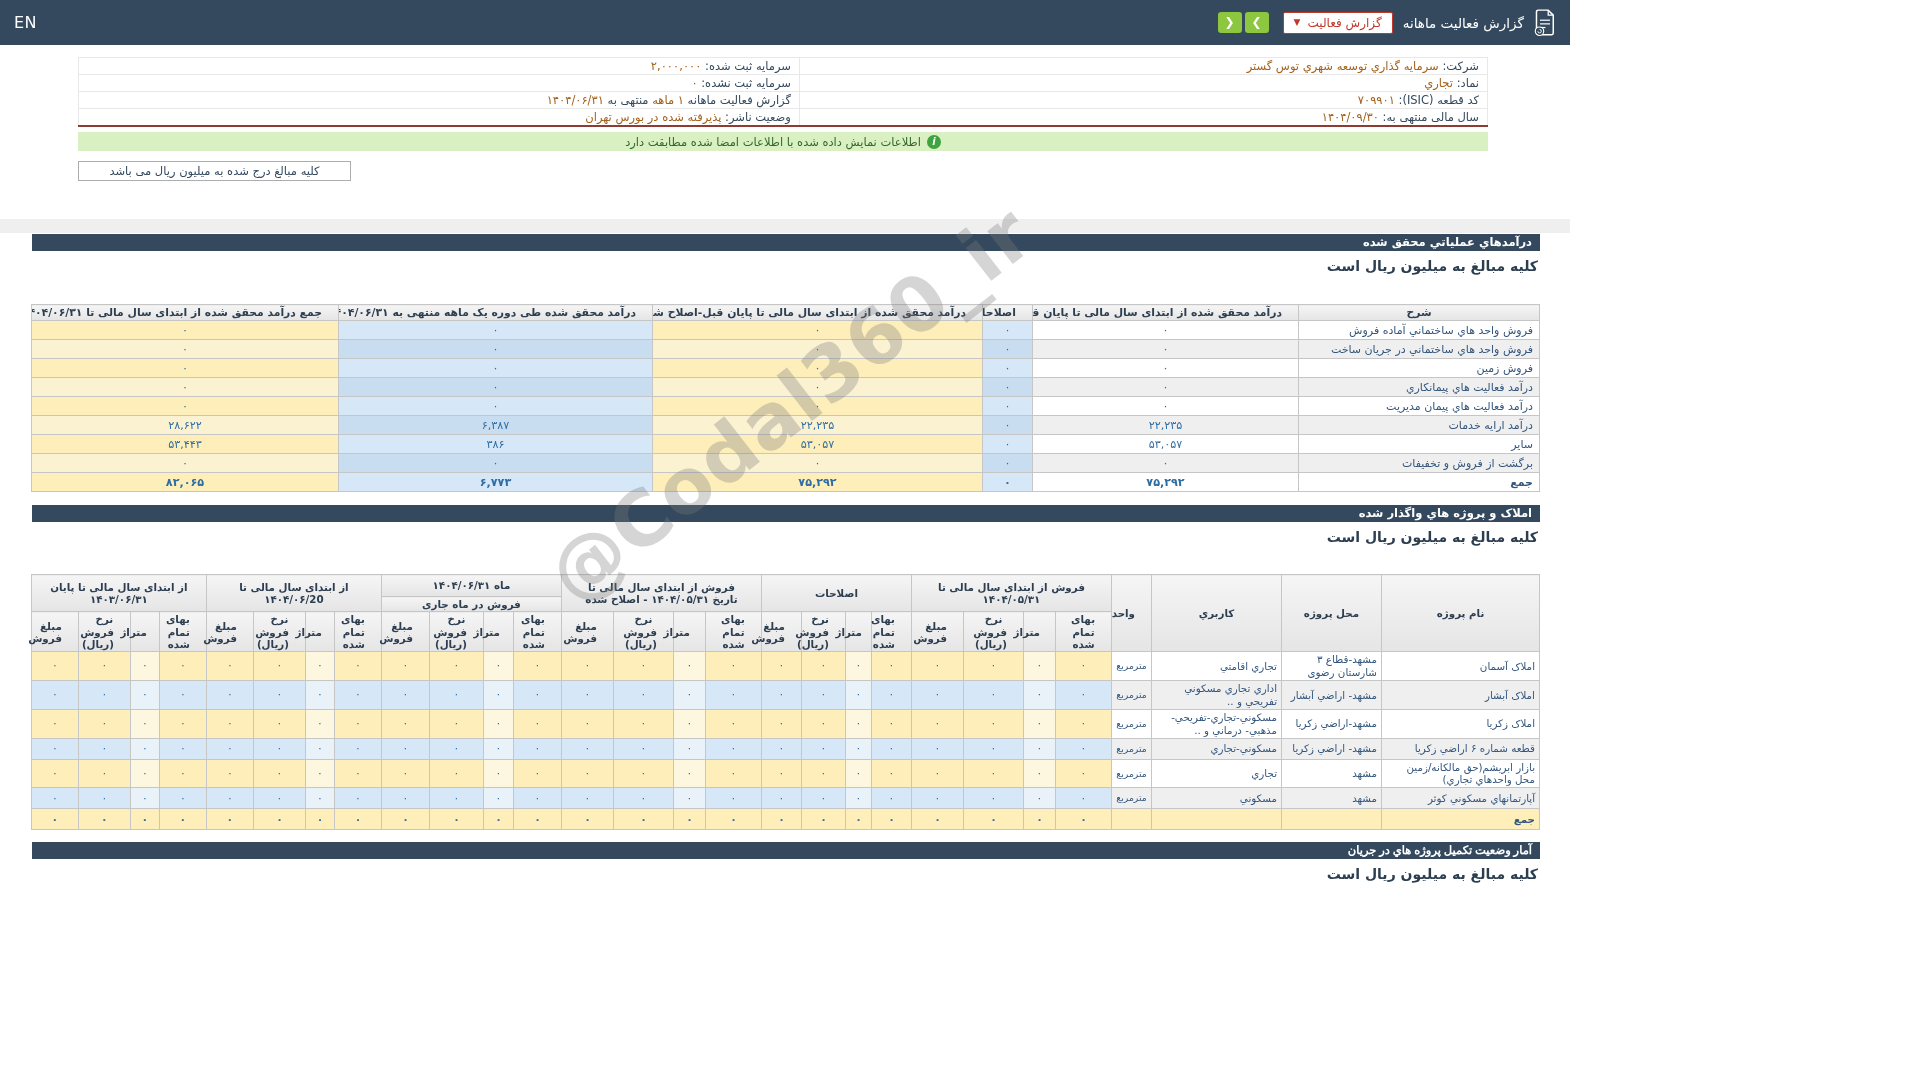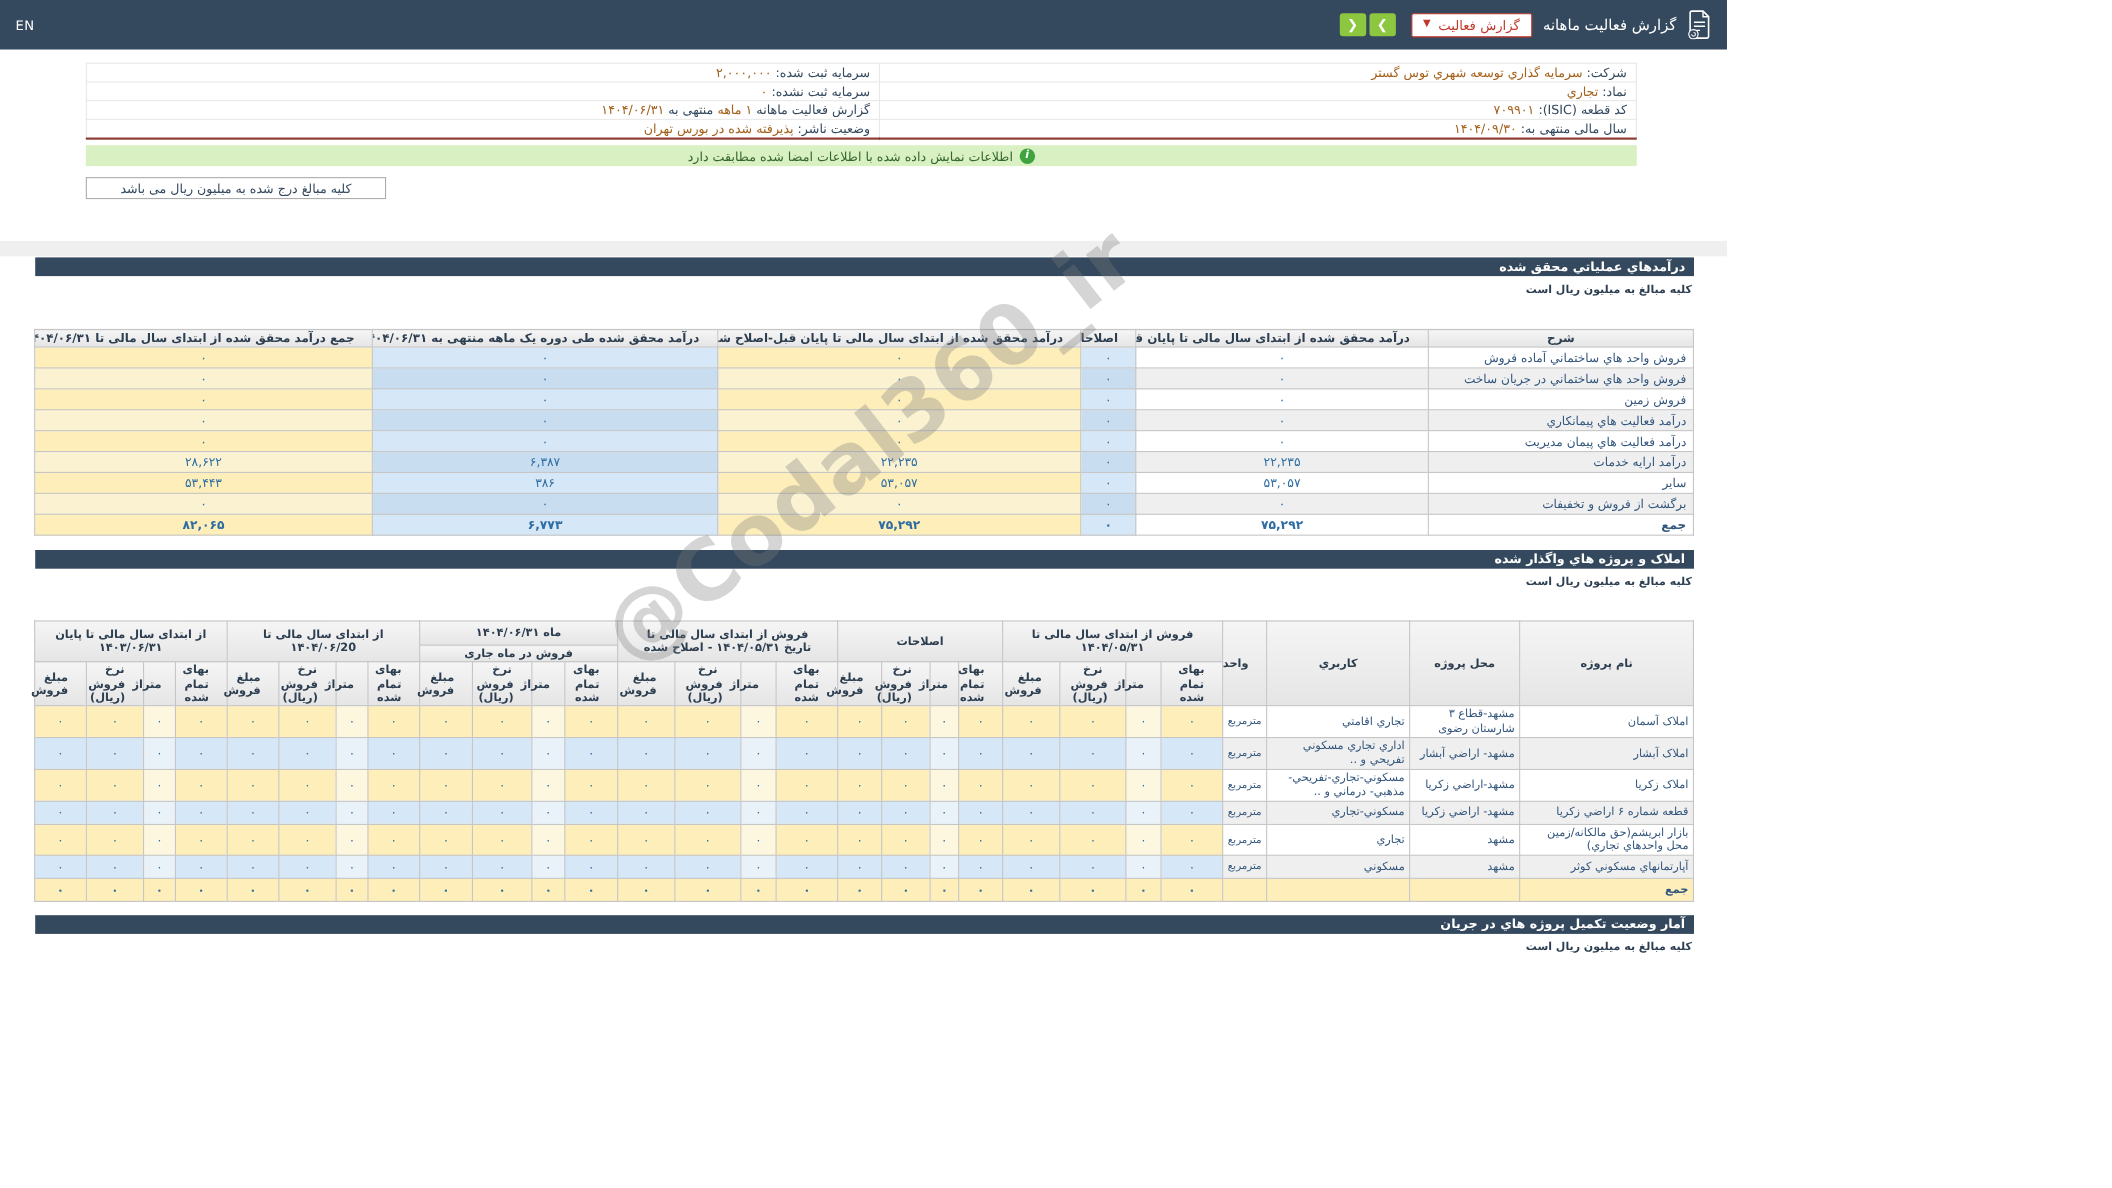--- a/index.html
+++ b/index.html
@@ -31,21 +31,21 @@
   
   .topbar{height:45px;background:var(--navy);display:flex;align-items:center;padding:0 14px;gap:10px;}
   .doc-icon{display:inline-flex;align-items:center;}
   .topbar-title{color:#fff;font-size:13.5px;}
   .report-dropdown{display:inline-flex;align-items:center;gap:7px;background:#fff;border:1px solid var(--accent-red);
     color:var(--accent-red);font-size:12px;padding:2px 10px;height:22px;border-radius:2px;cursor:pointer;font-family:inherit;}
   .dd-chev{font-size:9px;line-height:1;}
   .nav-group{display:inline-flex;gap:3px;margin-inline-start:4px;}
   .nav-btn{width:24px;height:21px;background:var(--green-button);border:none;border-radius:3px;color:#fff;
     font-size:12px;font-weight:bold;cursor:pointer;display:inline-flex;align-items:center;justify-content:center;padding:0 0 2px 0;font-family:inherit;}
-  .en-label{color:#fff;font-size:12px;margin-inline-start:auto;cursor:pointer;letter-spacing:.5px;}
+  .en-label{color:#fff;font-size:16px;margin-inline-start:auto;cursor:pointer;letter-spacing:.5px;}
 
   
   .info-wrap{margin:12px 82px 0 78px;}
   .info-table{width:100%;border-collapse:collapse;border:1px solid #e2e2e2;border-bottom:2px solid var(--maroon-line);}
   .info-table td{border:1px solid #e8e8e8;padding:1px 8px;height:17px;font-size:11.5px;vertical-align:middle;}
   .i-label{color:var(--navy);}
   .i-value{color:var(--value-brown);}
 
   
   .banner{margin:5px 82px 0 78px;background:var(--banner-bg);height:19px;display:flex;align-items:center;justify-content:center;
@@ -56,22 +56,22 @@
   
   .note-box{margin-top:10px;margin-inline-start:auto;margin-inline-end:78px;width:273px;border:1px solid #adadad;background:#fff;
     padding:2px 6px;font-size:11.5px;color:var(--navy);text-align:center;}
 
   .strip{margin-top:38px;height:14px;background:var(--strip-gray);width:100%;}
 
   
   .section-bar{margin:1px 30px 0 32px;background:var(--navy);color:#fff;font-weight:bold;font-size:11.5px;
     padding:2px 8px;height:17px;line-height:13px;}
   .section-bar.s2{margin-top:13px;padding-left:24px;}
-  .section-bar.s3{margin-top:12px;}
-  .section-note{margin:4px 30px 0 32px;font-weight:bold;font-size:10px;color:#2c3e50;padding:3px 2px;}
+  .section-bar.s3{margin-top:12px;font-family:Liberation Serif, serif;}
+  .section-note{margin:4px 30px 0 32px;font-weight:bold;font-size:14px;color:#2c3e50;padding:3px 2px;}
 
   
   .table-wrap{margin:27px 30px 0 32px;}
   .table-wrap.proj{margin-top:26px;}
   .data-table{border-collapse:collapse;table-layout:fixed;width:1508px;}
   .data-table th{background:linear-gradient(#f5f5f5,#e5e5e5);border:1px solid #c6c6c6;color:#2c3e50;font-weight:bold;padding:1px 16px;}
   .data-table td{border:1px solid #c6c6c6;padding:1px 4px;color:var(--num-blue);text-align:center;vertical-align:middle;}
 
   
   #revenue-table th{font-size:10.8px;height:16px;white-space:nowrap;overflow:hidden;}

